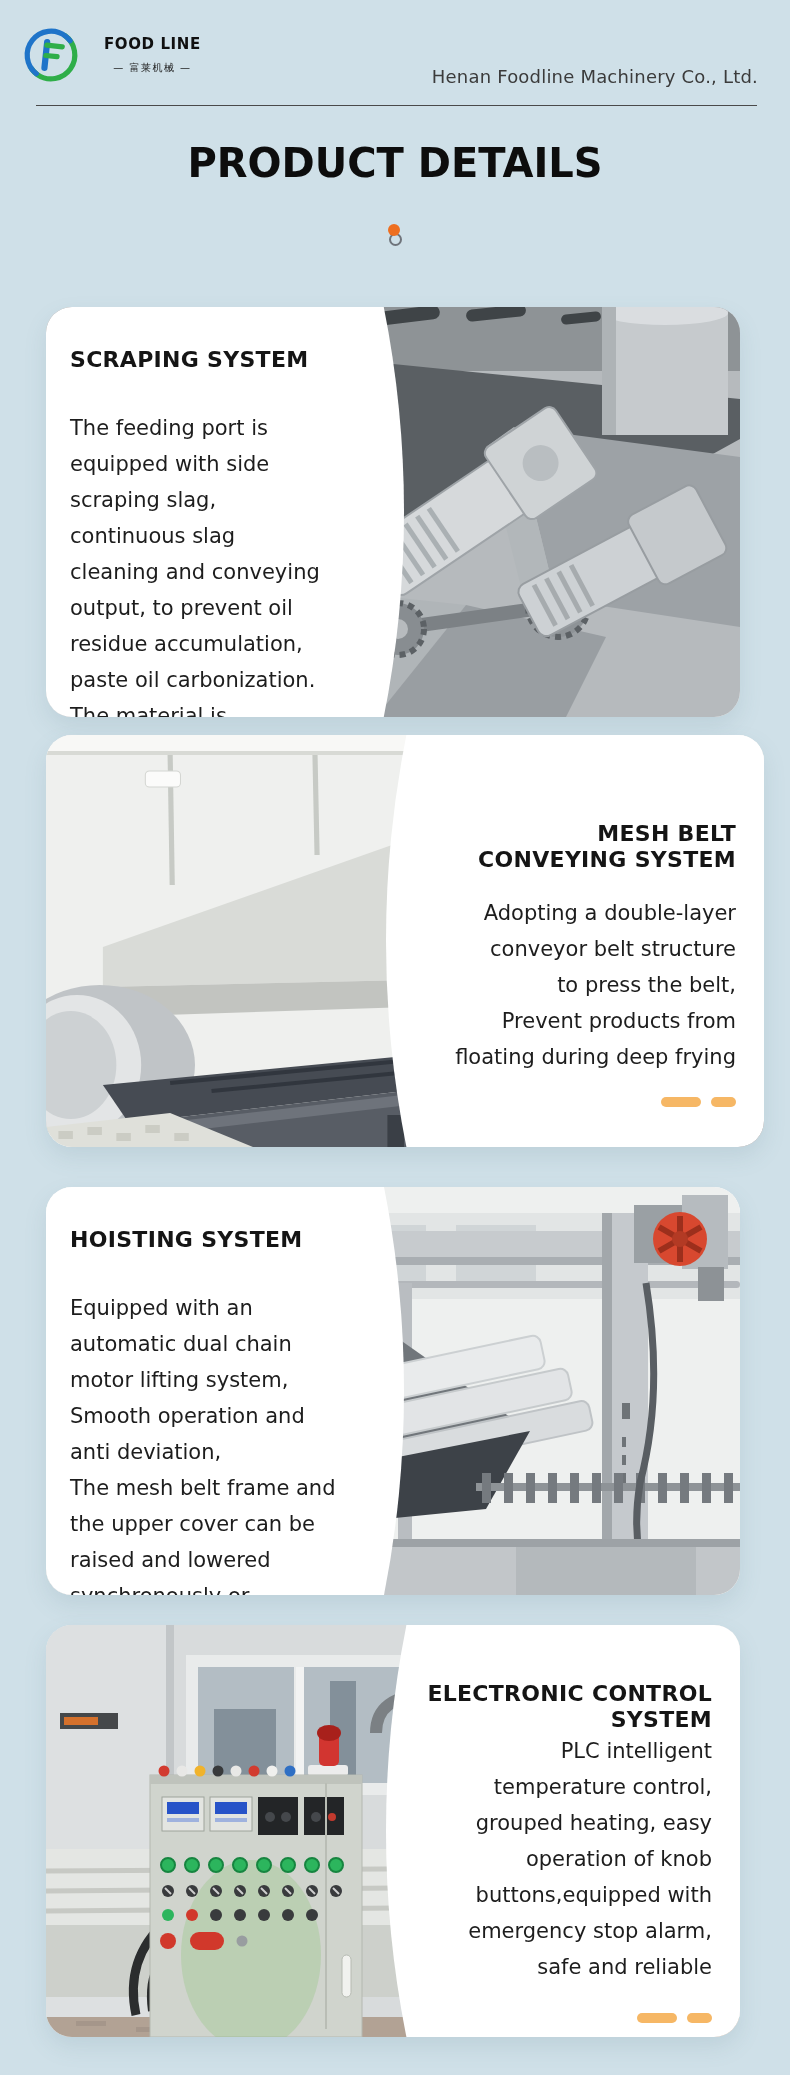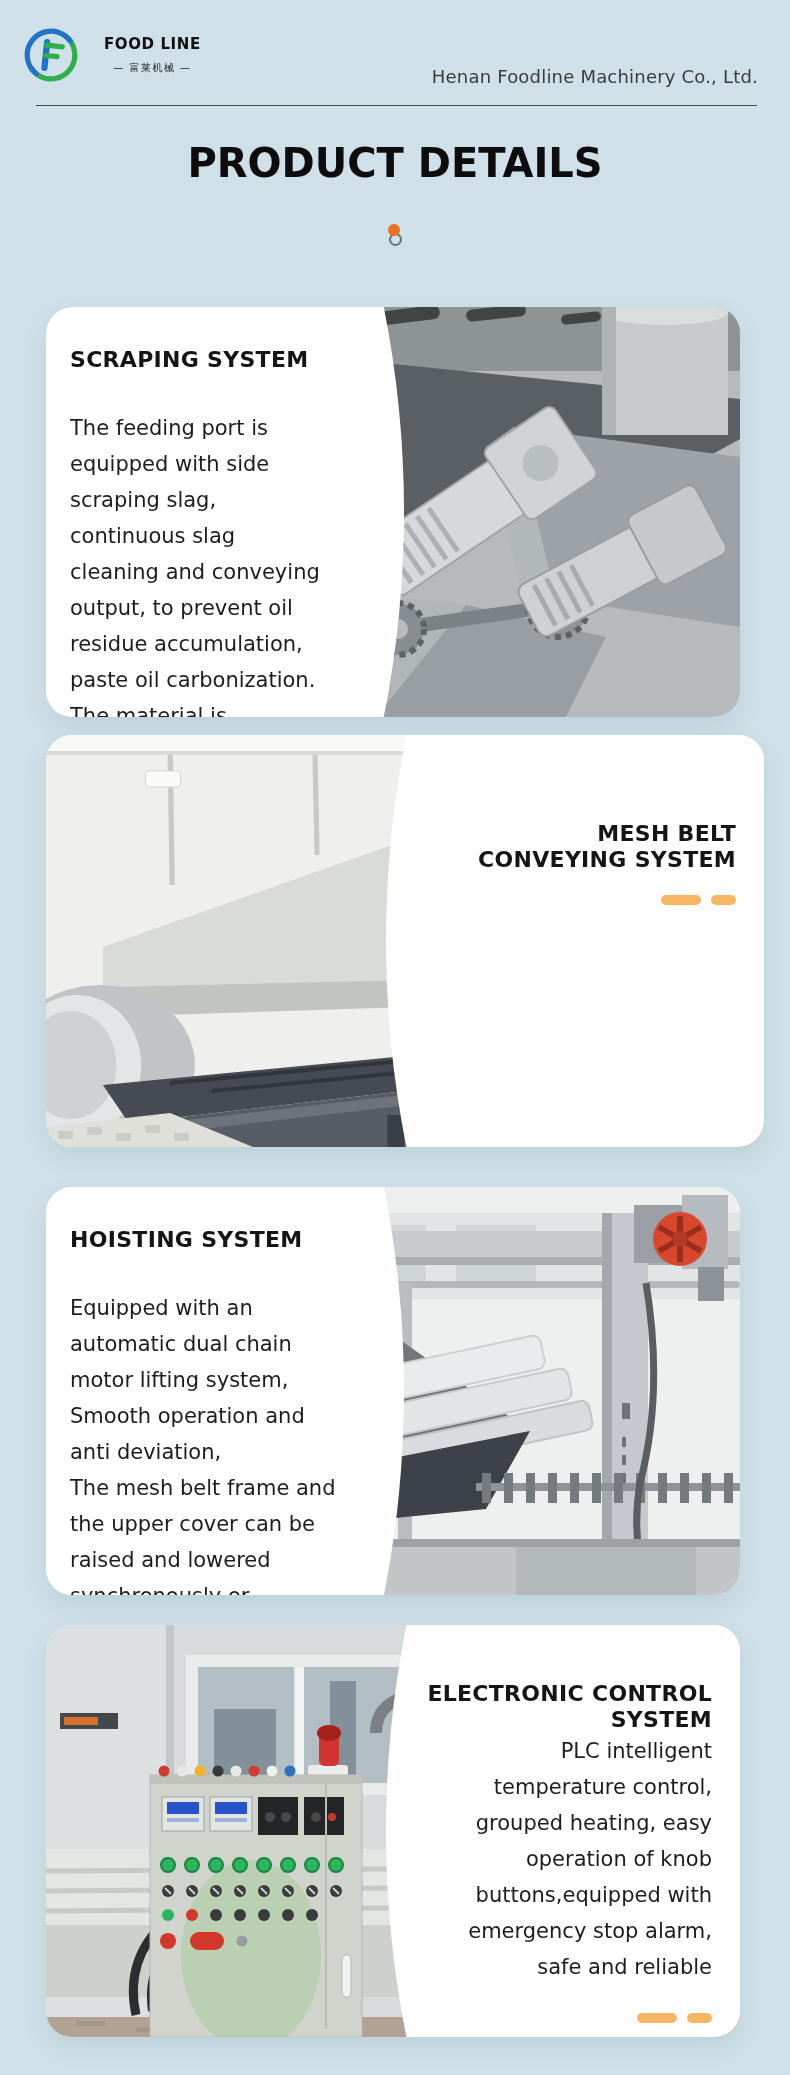--- a/index.html
+++ b/index.html
@@ -190,20 +190,25 @@
           <rect x="40" y="392" width="14" height="8"></rect>
         <rect x="68" y="398" width="14" height="8"></rect>
           <rect x="96" y="390" width="14" height="8"></rect>
         <rect x="124" y="398" width="14" height="8"></rect>
       </g>
     </svg>
     <div class="blob"></div>
     <div class="text">
       <h3 class="card-heading">MESH BELT
 CONVEYING SYSTEM</h3>
+      <p class="card-body">Adopting a double-layer
+conveyor belt structure
+to press the belt,
+Prevent products from
+floating during deep frying</p>
       <div class="dashes">
         <span class="dash dash-long"></span>
           <span class="dash dash-short"></span>
       </div>
     </div>
   </div>
 
   <div class="card card-3 text-left">
     <svg class="photo" viewBox="0 0 694 408" preserveAspectRatio="none">
       <rect width="694" height="408" fill="#eef0ef"></rect>

